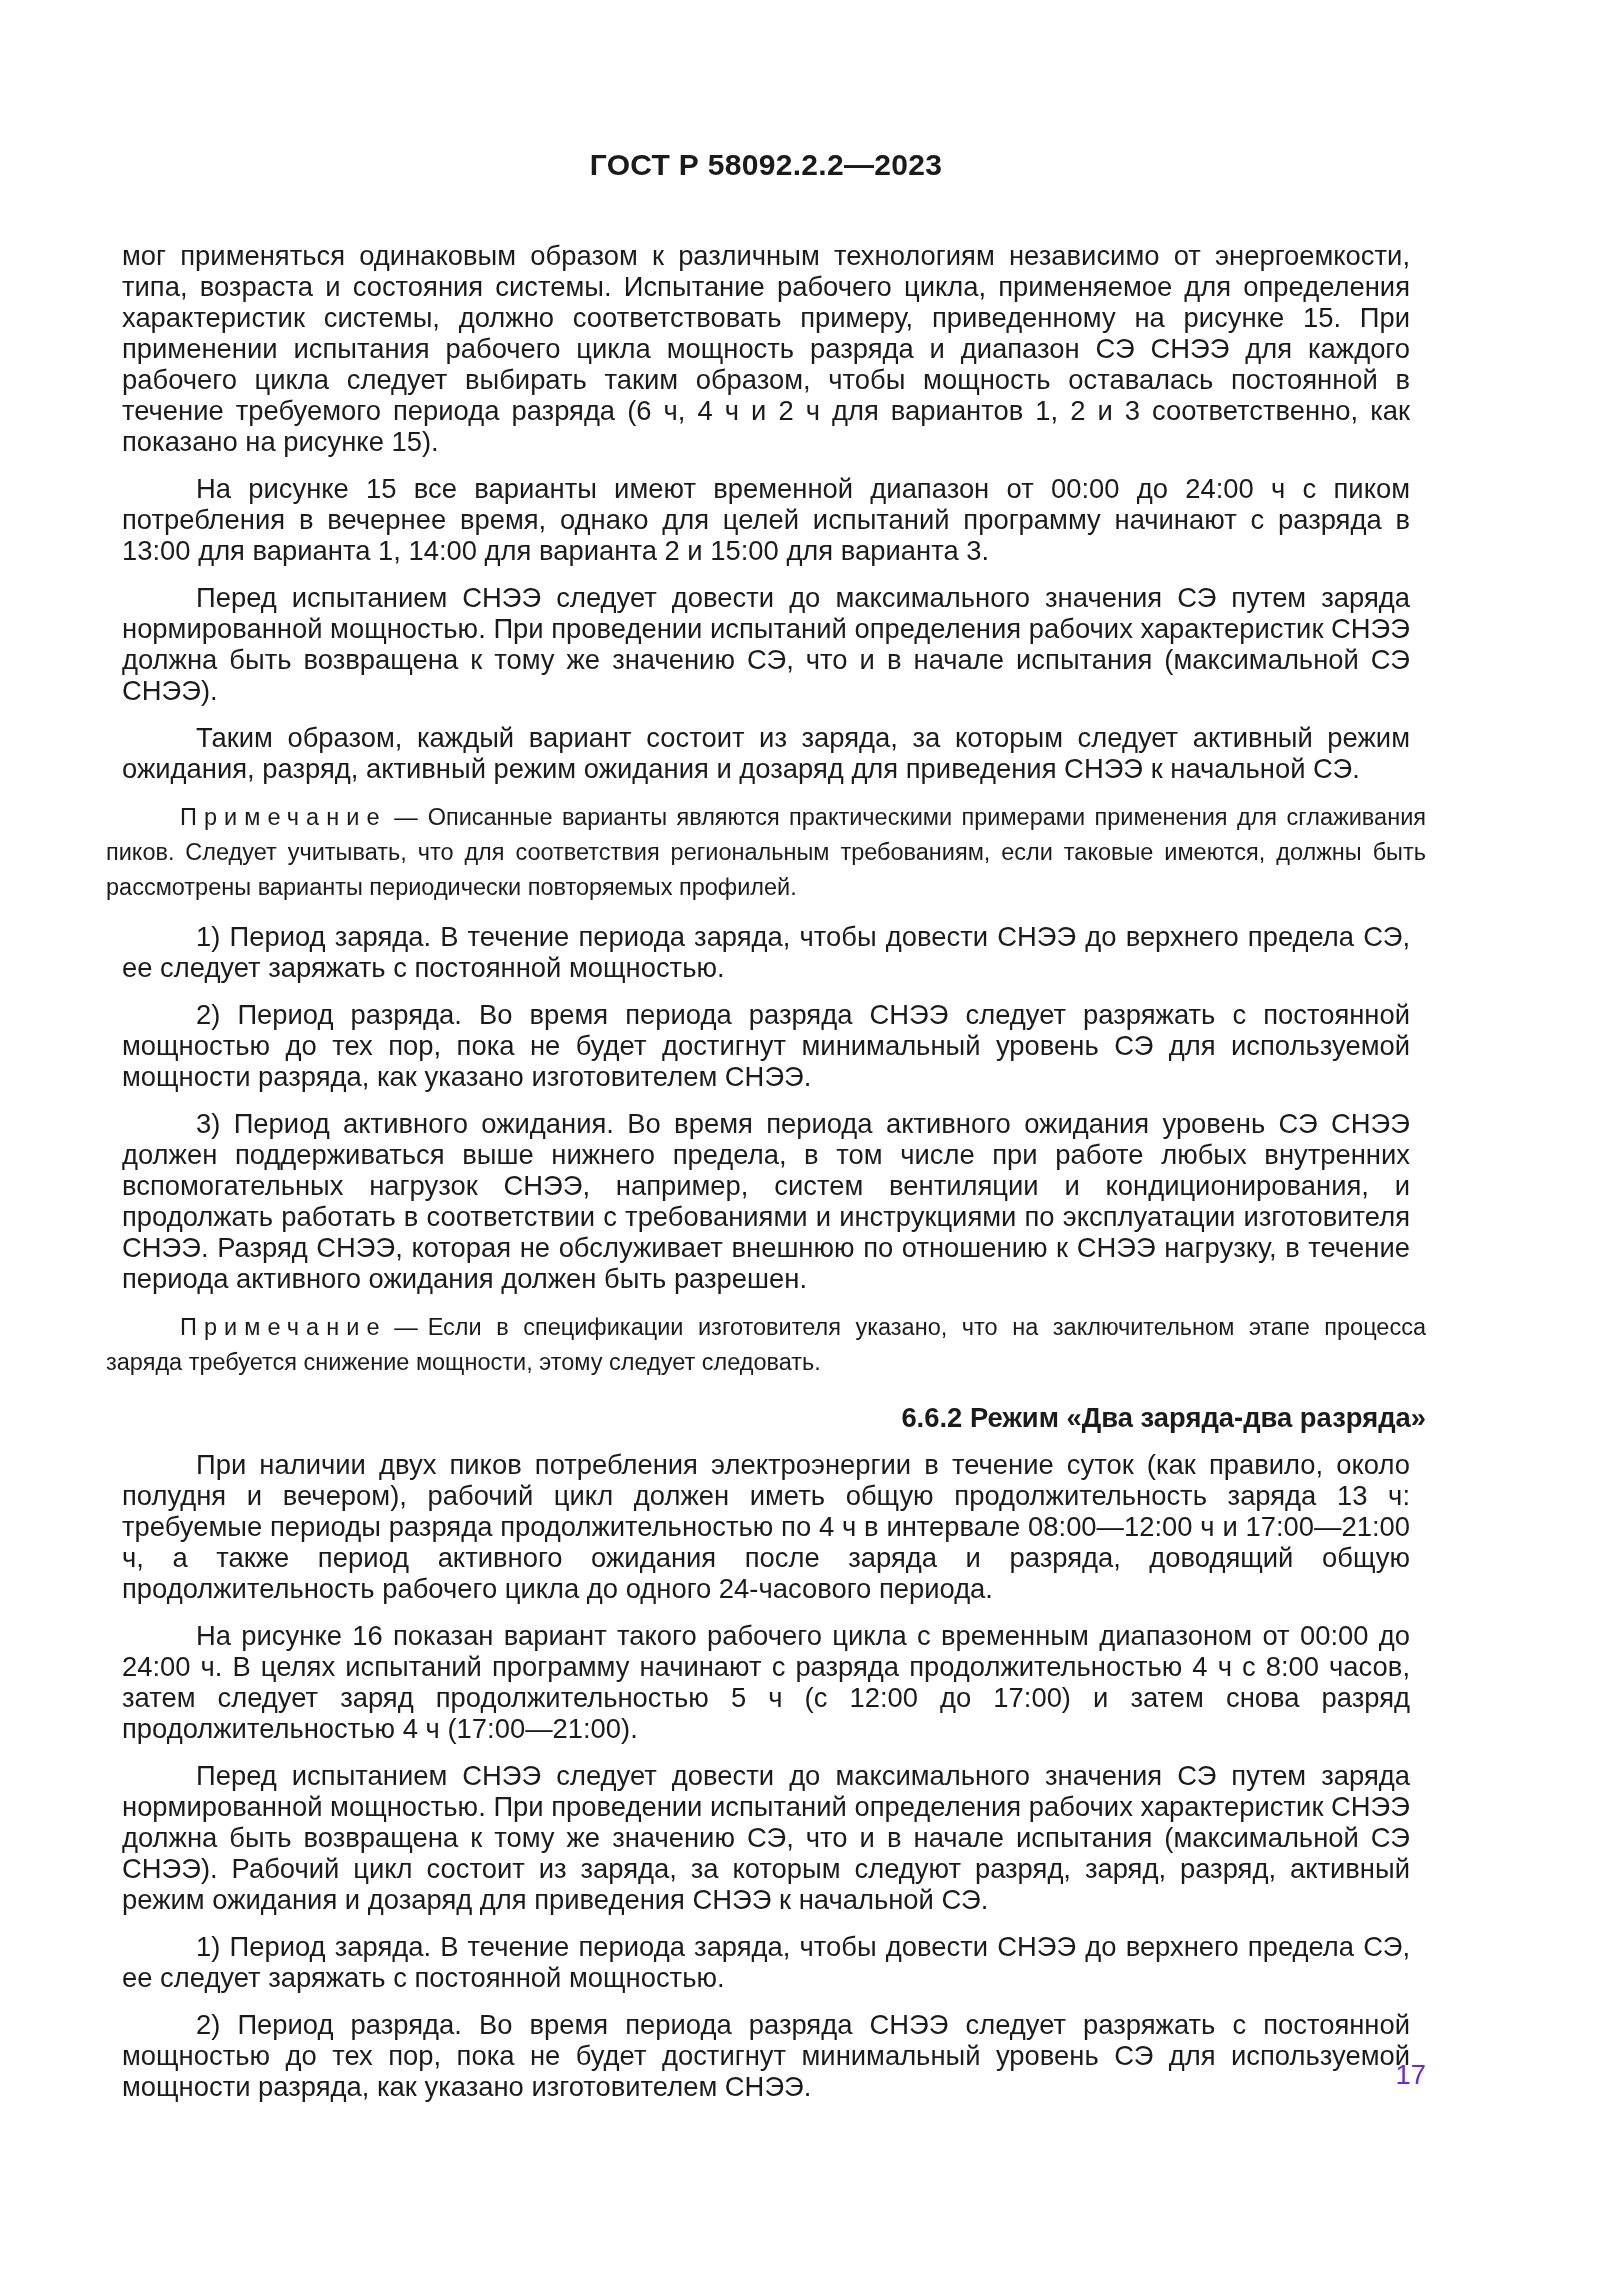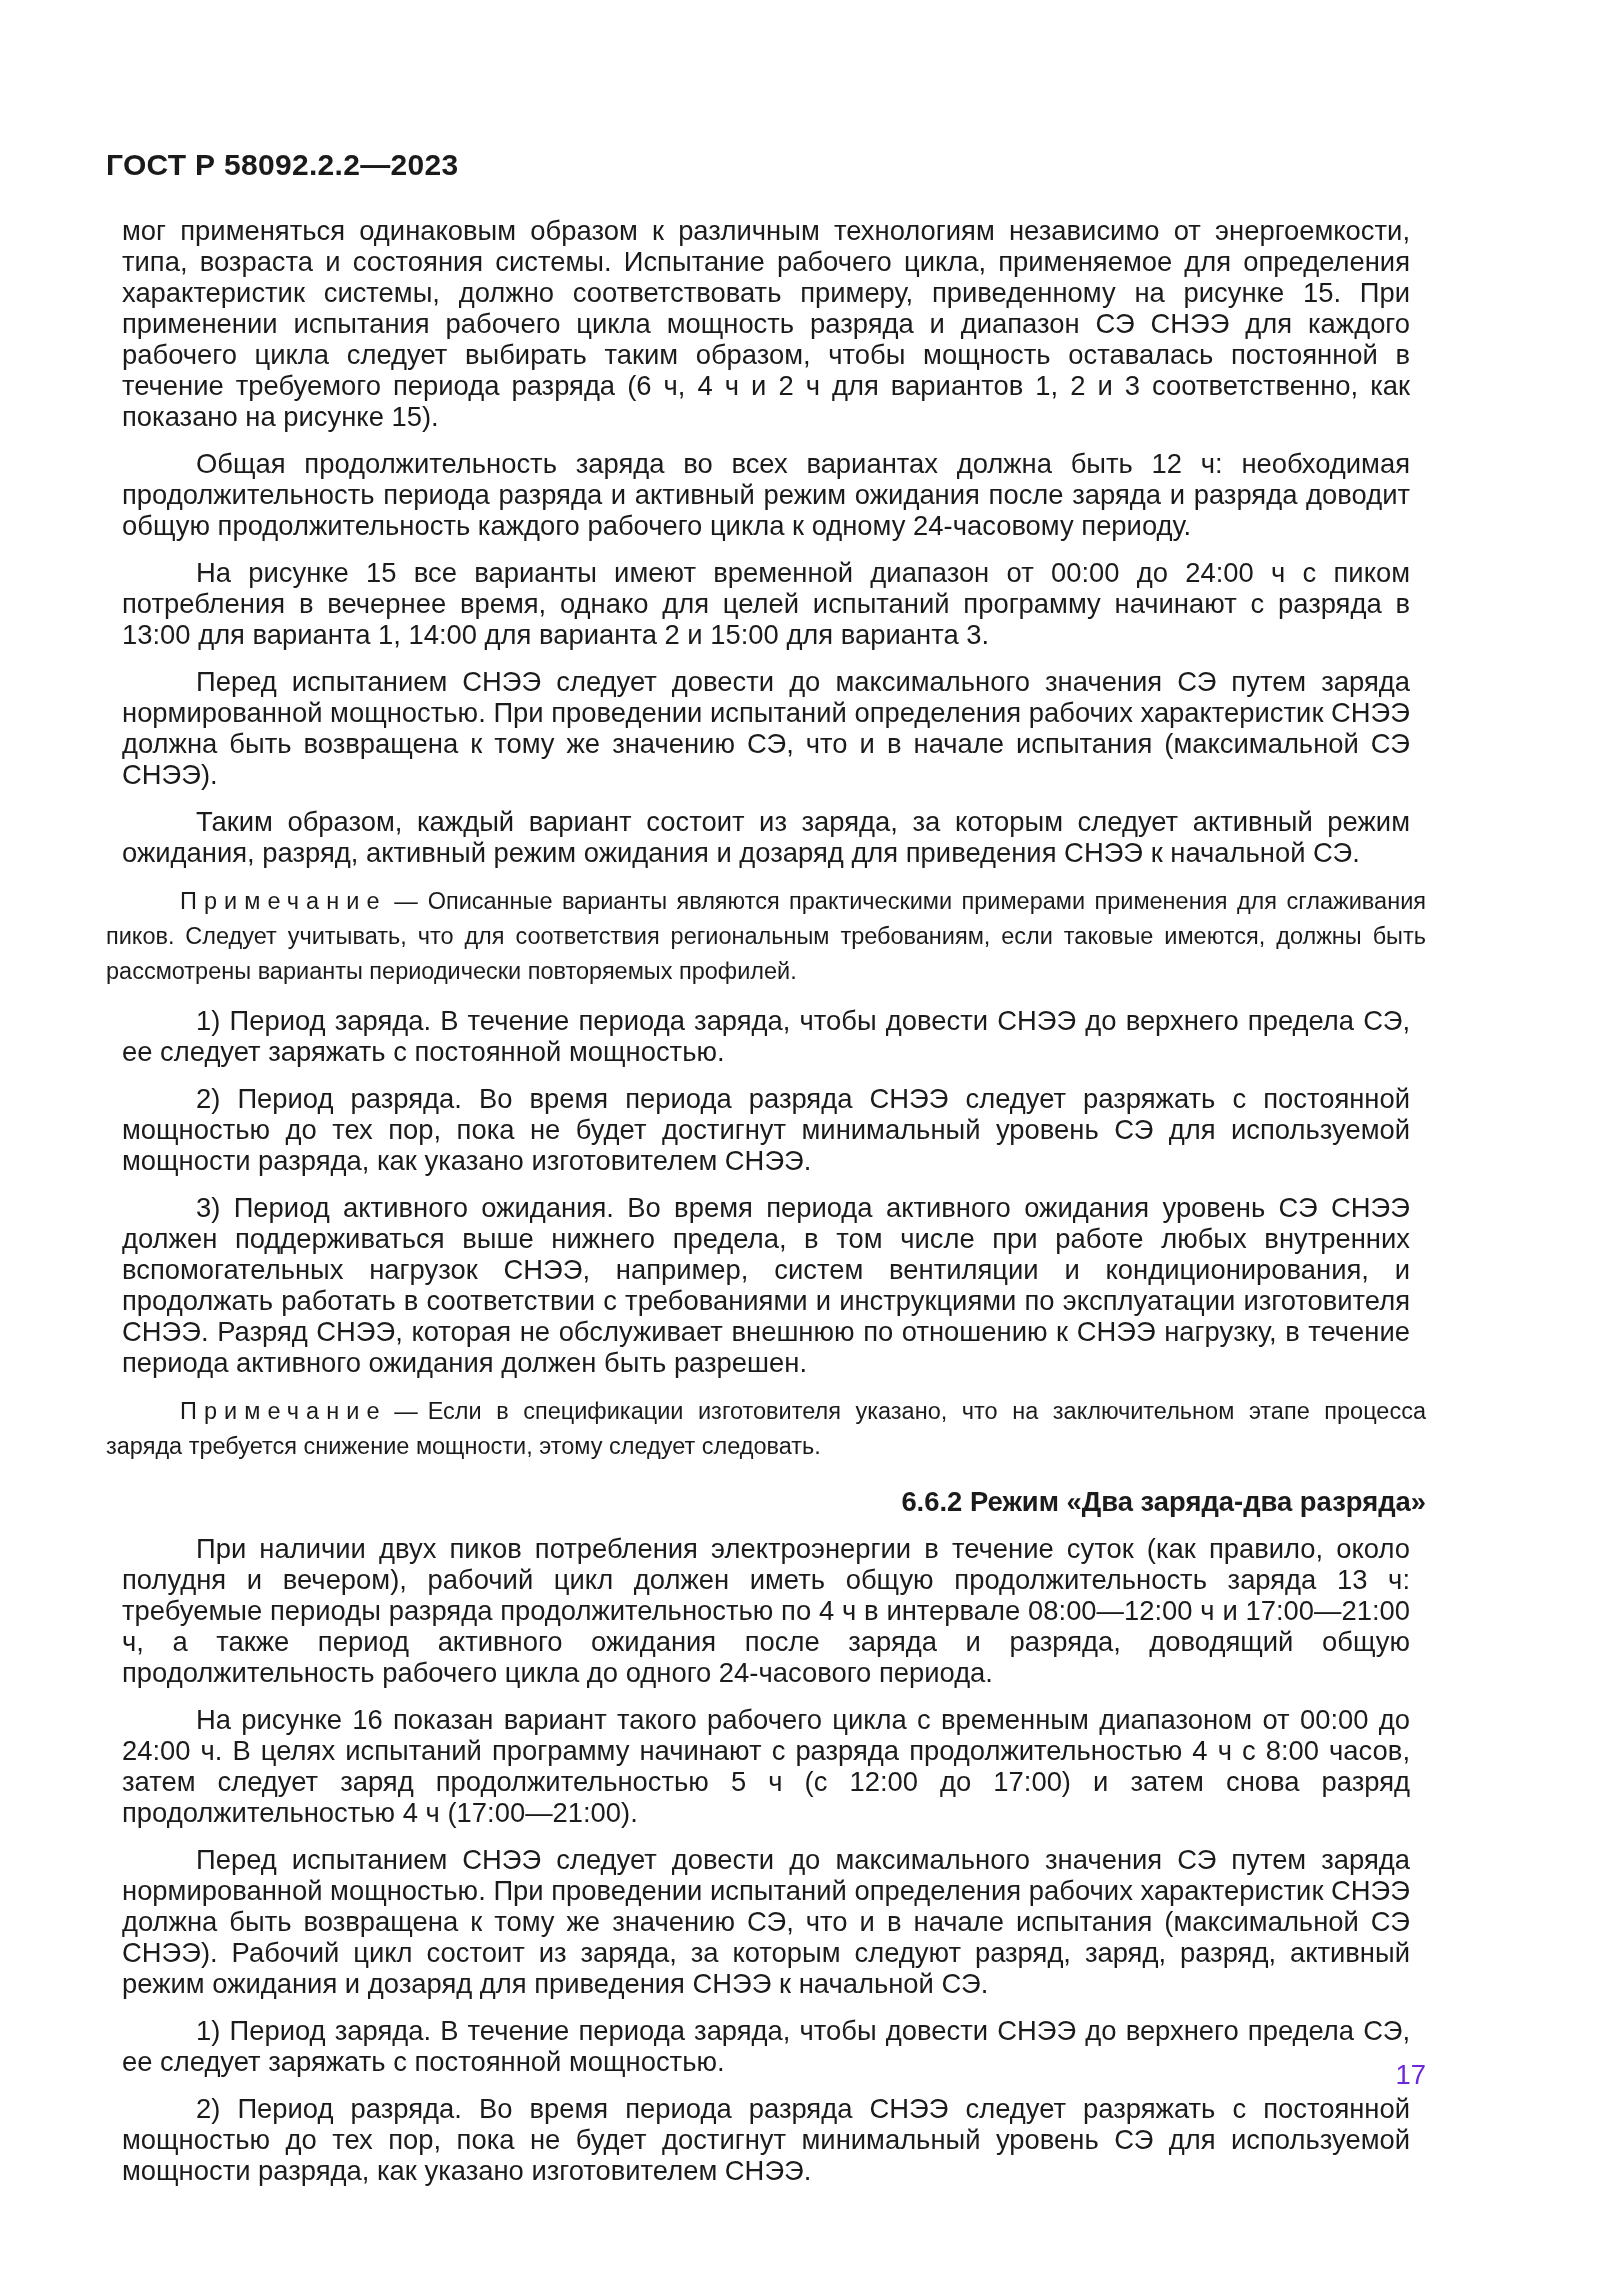--- a/index.html
+++ b/index.html
@@ -12,22 +12,22 @@
     width: 1621px;
     height: 2293px;
     background: #ffffff;
     box-sizing: border-box;
     padding: 147px 195px 0 106px;
     font-family: "Liberation Sans", "DejaVu Sans", sans-serif;
     color: #1b1b1b;
     overflow: hidden;
   }
   .doc-header {
-    text-align: left;
-    margin-bottom: 28px;
+    text-align: center;
+    margin-bottom: 53px;
     line-height: 35px;
   }
   .doc-code {
     font-weight: bold;
     font-size: 30px;
     letter-spacing: 0.3px;
     white-space: nowrap;
   }
   .doc-body {
     font-size: 27.4px;
@@ -78,21 +78,20 @@
 
 <div class="page">
 
   <div class="doc-header">
     <span class="doc-code">ГОСТ Р 58092.2.2—2023</span>
   </div>
 
   <div class="doc-body">
 
     <p class="p no-indent">мог применяться одинаковым образом к различным технологиям независимо от энергоемкости, типа, возраста и состояния системы. Испытание рабочего цикла, применяемое для определения характеристик системы, должно соответствовать примеру, приведенному на рисунке 15. При применении испытания рабочего цикла мощность разряда и диапазон СЭ СНЭЭ для каждого рабочего цикла следует выбирать таким образом, чтобы мощность оставалась постоянной в течение требуемого периода разряда (6 ч, 4 ч и 2 ч для вариантов 1, 2 и 3 соответственно, как показано на рисунке 15).</p>
-    <p class="p">Общая продолжительность заряда во всех вариантах должна быть 12 ч: необходимая продолжительность периода разряда и активный режим ожидания после заряда и разряда доводит общую продолжительность каждого рабочего цикла к одному 24-часовому периоду.</p>
     <p class="p">На рисунке 15 все варианты имеют временной диапазон от 00:00 до 24:00 ч с пиком потребления в вечернее время, однако для целей испытаний программу начинают с разряда в 13:00 для варианта 1, 14:00 для варианта 2 и 15:00 для варианта 3.</p>
     <p class="p">Перед испытанием СНЭЭ следует довести до максимального значения СЭ путем заряда нормированной мощностью. При проведении испытаний определения рабочих характеристик СНЭЭ должна быть возвращена к тому же значению СЭ, что и в начале испытания (максимальной СЭ СНЭЭ).</p>
     <p class="p">Таким образом, каждый вариант состоит из заряда, за которым следует активный режим ожидания, разряд, активный режим ожидания и дозаряд для приведения СНЭЭ к начальной СЭ.</p>
 
     <p class="note"><span class="note-label">Примечание</span><span class="note-dash">—</span><span>Описанные варианты являются практическими примерами применения для сглаживания пиков. Следует учитывать, что для соответствия региональным требованиям, если таковые имеются, должны быть рассмотрены варианты периодически повторяемых профилей.</span></p>
 
     <p class="p">1) Период заряда. В течение периода заряда, чтобы довести СНЭЭ до верхнего предела СЭ, ее следует заряжать с постоянной мощностью.</p>
     <p class="p">2) Период разряда. Во время периода разряда СНЭЭ следует разряжать с постоянной мощностью до тех пор, пока не будет достигнут минимальный уровень СЭ для используемой мощности разряда, как указано изготовителем СНЭЭ.</p>
     <p class="p">3) Период активного ожидания. Во время периода активного ожидания уровень СЭ СНЭЭ должен поддерживаться выше нижнего предела, в том числе при работе любых внутренних вспомогательных нагрузок СНЭЭ, например, систем вентиляции и кондиционирования, и продолжать работать в соответствии с требованиями и инструкциями по эксплуатации изготовителя СНЭЭ. Разряд СНЭЭ, которая не обслуживает внешнюю по отношению к СНЭЭ нагрузку, в течение периода активного ожидания должен быть разрешен.</p>
 

